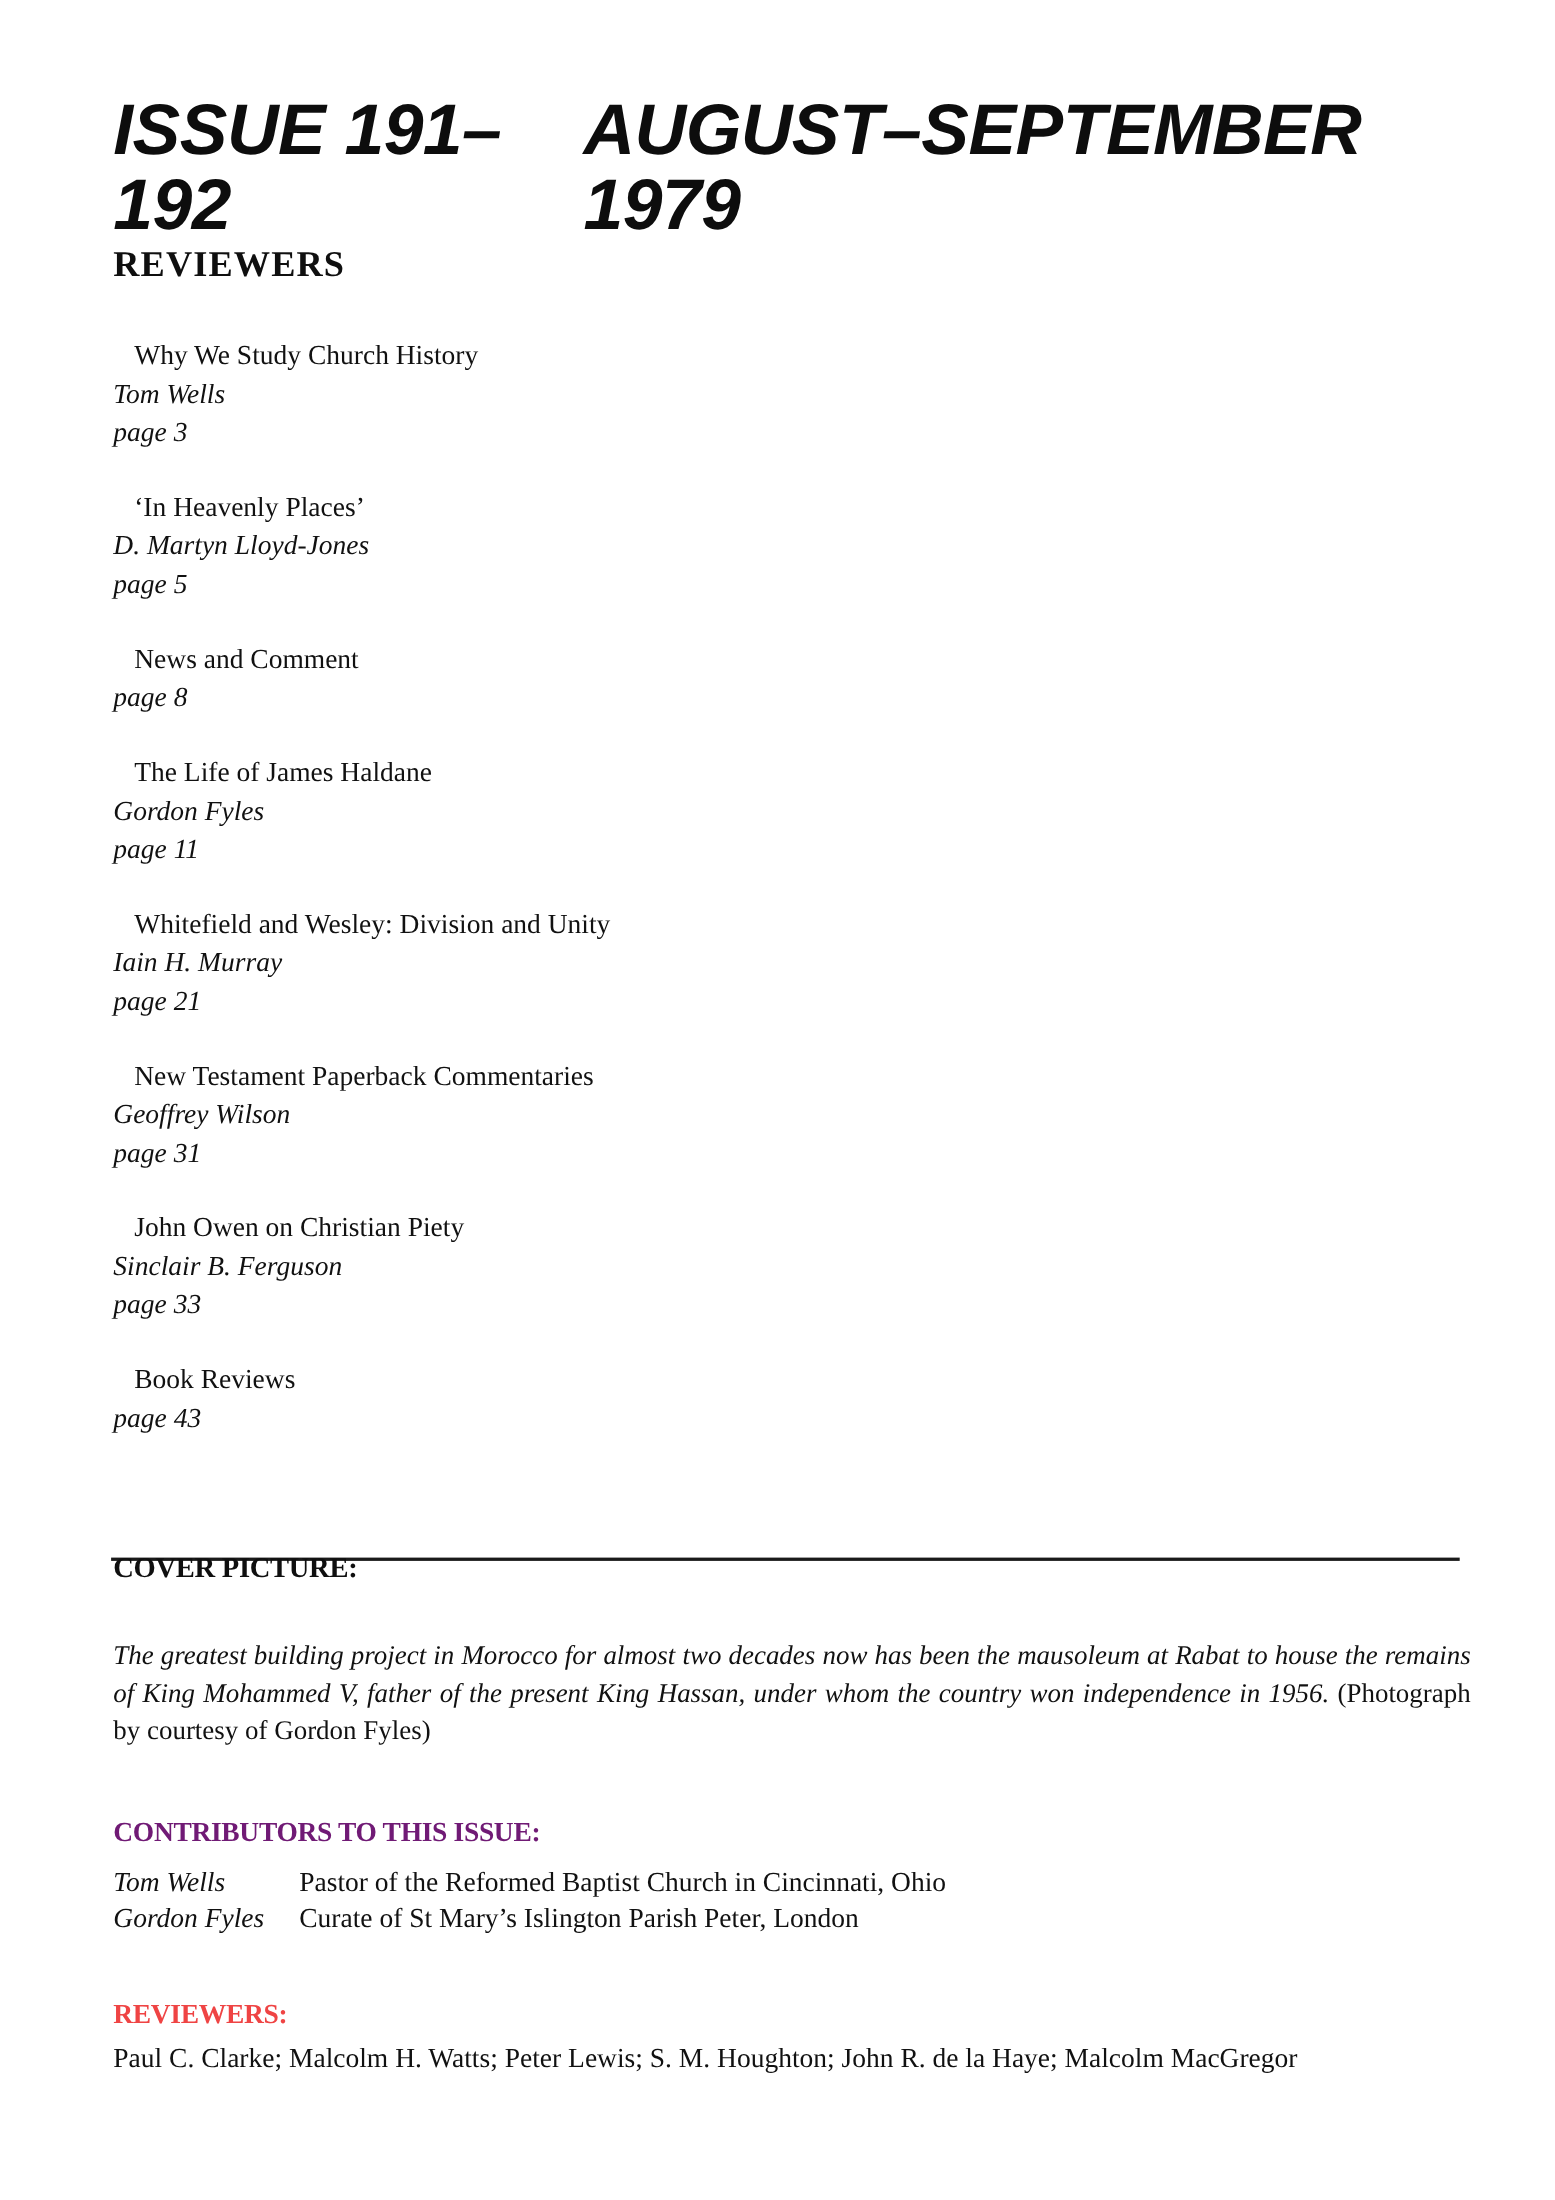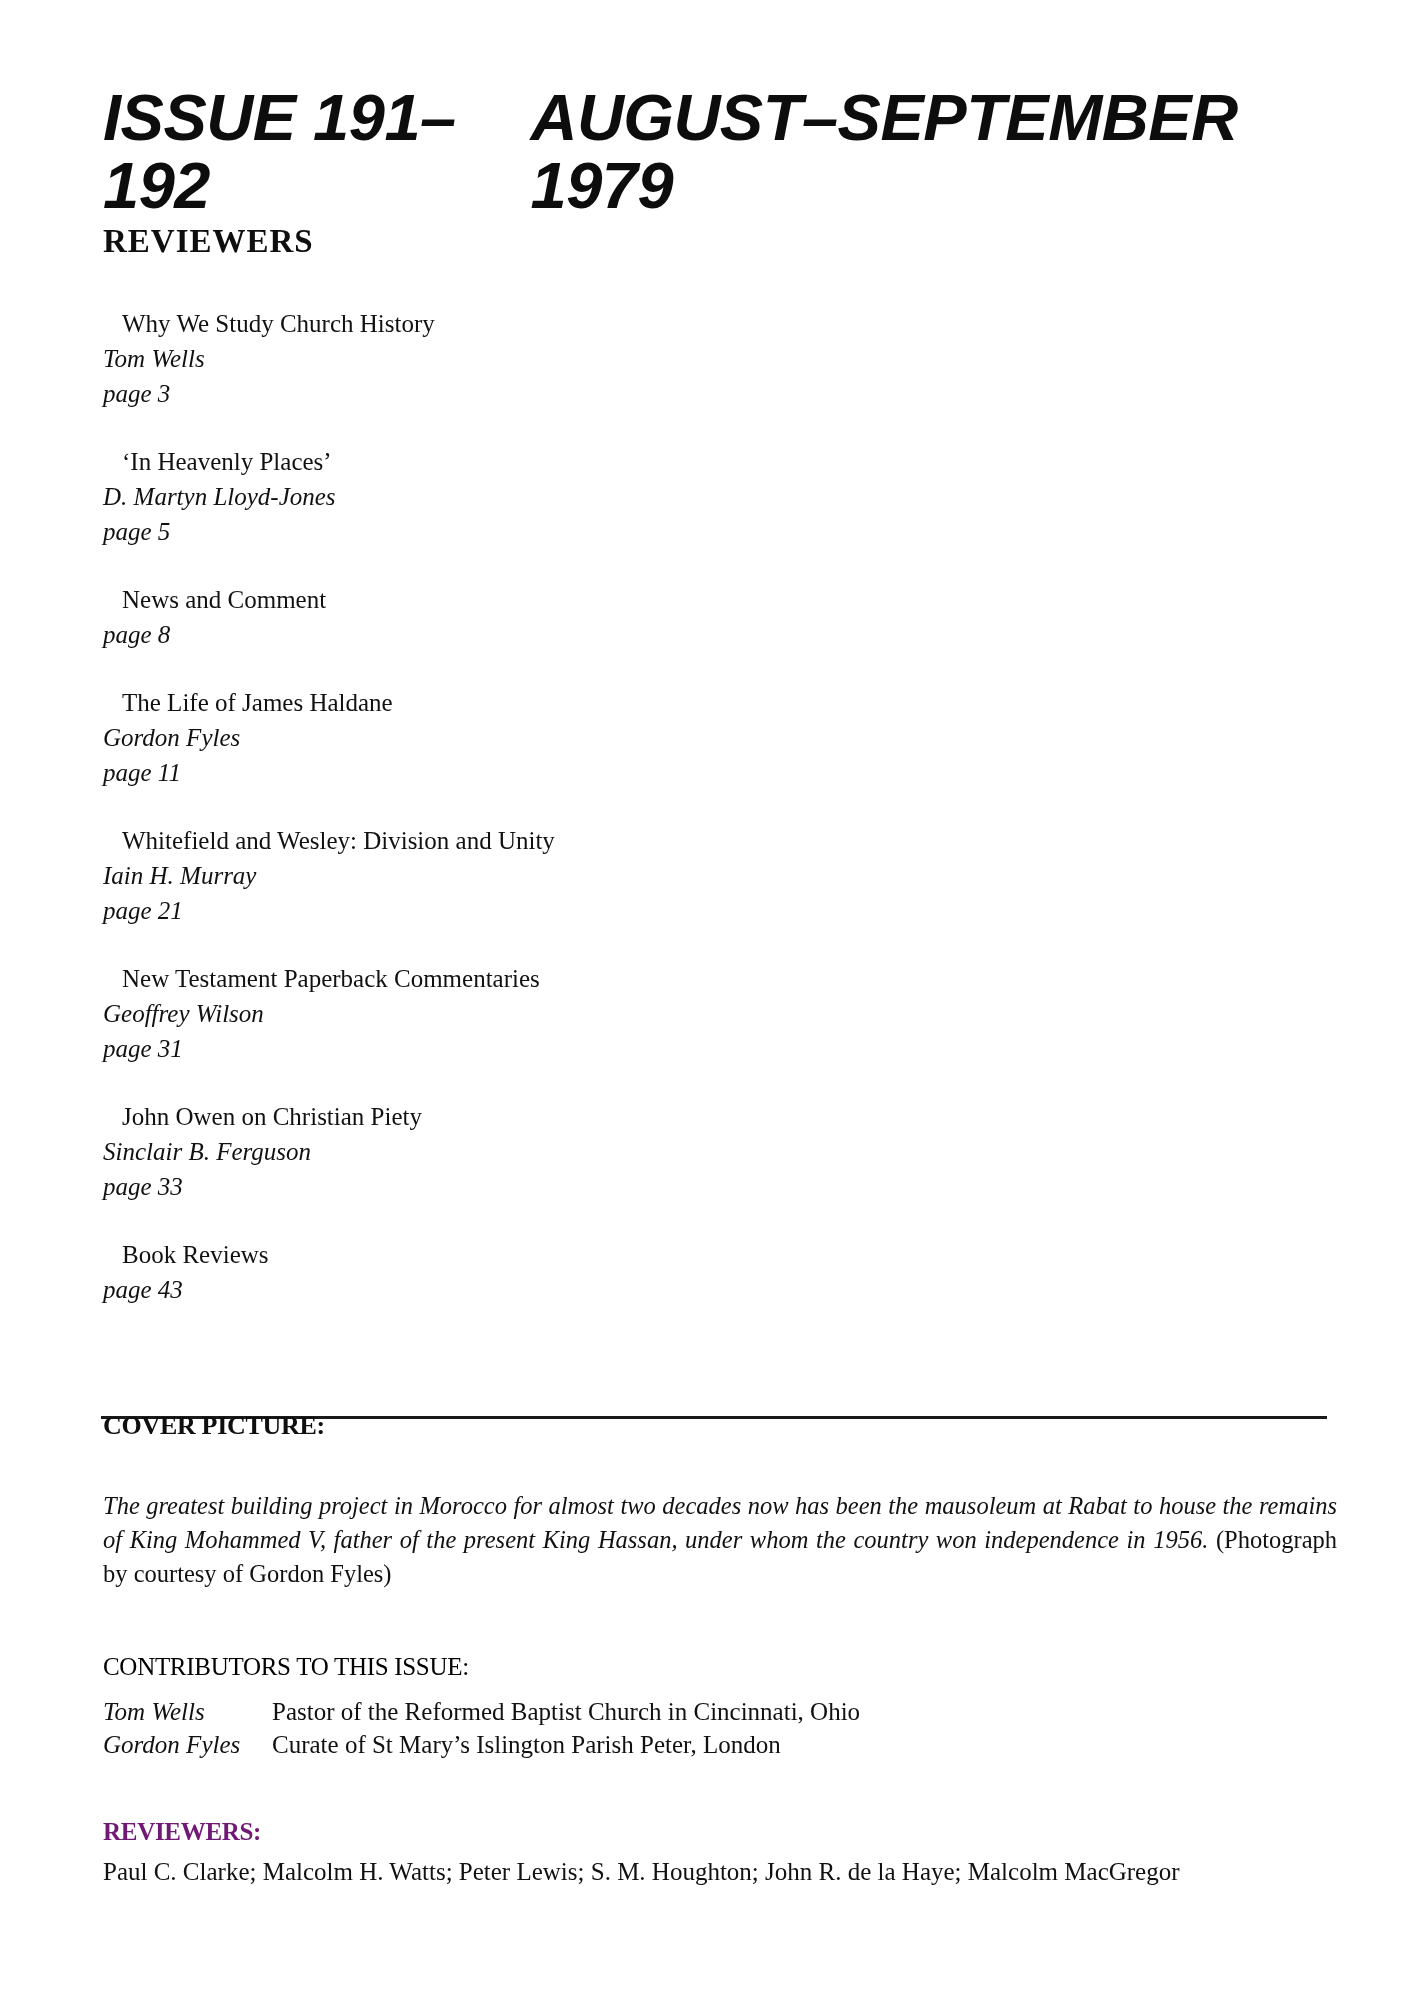--- a/index.html
+++ b/index.html
@@ -93,25 +93,25 @@
     line-height: 34px;
     text-align: justify;
   }
   .cover-text .italic-part { font-style: italic; }
 
   
   .contrib-heading {
     position: absolute;
     left: 103px;
     top: 1654px;
-    font-weight: normal;
+    font-weight: bold;
     font-size: 25px;
     letter-spacing: -0.3px;
     line-height: 1;
-    color: #000000;
+    color: #701a75;
   }
   .contrib-rows {
     position: absolute;
     left: 103px;
     top: 1695px;
     width: 1234px;
     font-size: 25px;
     line-height: 33px;
   }
   .contrib-row {
@@ -122,21 +122,21 @@
 
   
   .reviewers-heading {
     position: absolute;
     left: 103px;
     top: 1819px;
     font-weight: bold;
     font-size: 25px;
     letter-spacing: -0.3px;
     line-height: 1;
-    color: #701a75;
+    color: #ef4444;
   }
   .reviewers-line {
     position: absolute;
     left: 103px;
     top: 1855px;
     width: 1234px;
     font-size: 25px;
     line-height: 34px;
   }
 </style>

